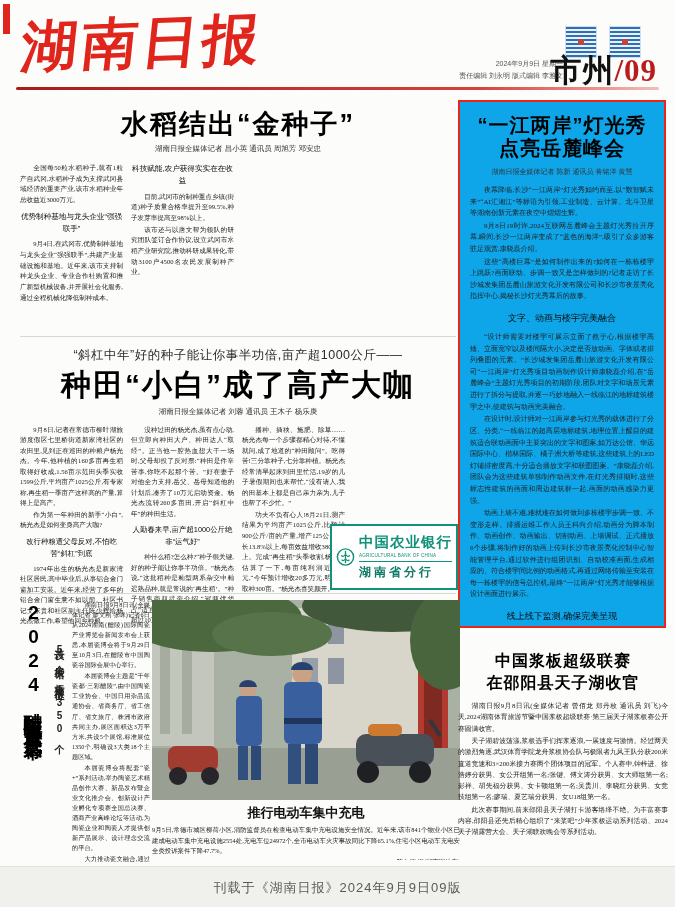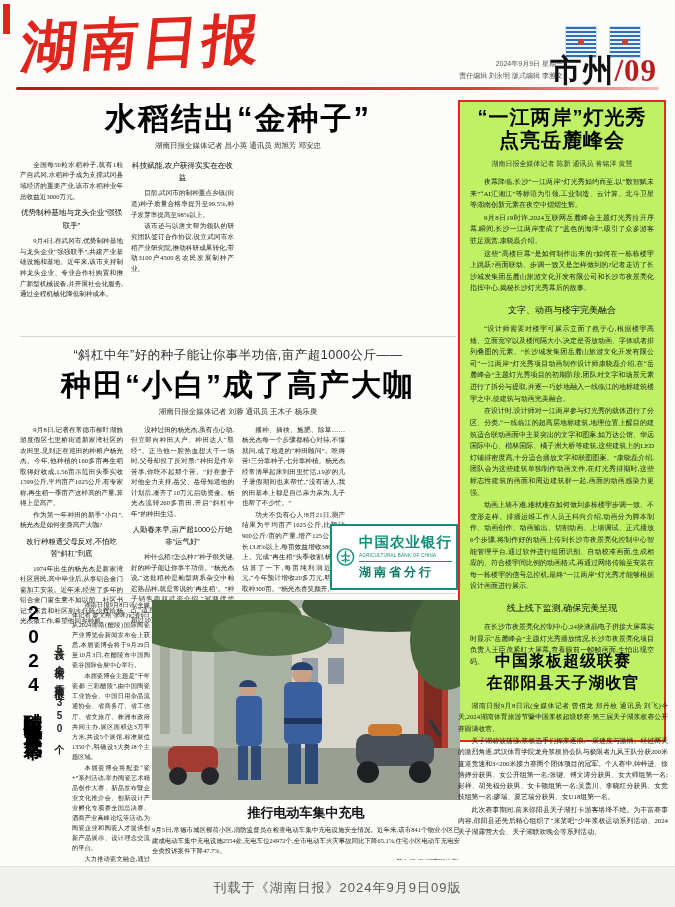--- a/index.html
+++ b/index.html
@@ -40,28 +40,28 @@
     font-weight:bold;color:#000;line-height:1.15;}
   .byline{text-align:center;font-size:7.5px;color:#333;margin-top:4px;
     font-family:"Liberation Sans",sans-serif;}
   .para{margin:0 0 1px;text-indent:2em;}
   .subhead{font-family:"Liberation Sans","DejaVu Sans",sans-serif;text-align:center;
     font-weight:normal;margin:5px 0 4px;color:#0d0d0d;}
   .bodytext{text-align:justify;color:#222;overflow:hidden;}
 
   
   .art-rice{position:absolute;left:20px;top:98px;width:436px;}
-  .art-rice .headline{font-size:31px;margin-top:3px;letter-spacing:2px;}
+  .art-rice .headline{font-size:27px;margin-top:11px;letter-spacing:2px;}
   .rice-body{margin-top:9px;height:150px;columns:4;column-gap:8px;column-fill:auto;
     font-size:6.6px;line-height:1.62;}
   .rice-body .subhead{font-size:7.6px;}
 
   
-  .red-box{position:absolute;left:458px;top:100px;width:208px;height:642px;
-    border:2px solid #e8261b;background:#bef264;box-sizing:border-box;padding:4px 10px 8px;overflow:hidden;}
+  .red-box{position:absolute;left:458px;top:100px;width:208px;height:528px;
+    border:2px solid #e8261b;background:#0ea5e9;box-sizing:border-box;padding:12px 10px 8px;overflow:hidden;}
   .red-box .headline{font-size:20px;letter-spacing:1px;}
   .red-box .byline{font-size:7px;margin:7px 0 8px;}
   .redbox-body{font-size:7px;line-height:1.66;}
   .redbox-body .subhead{font-size:9px;margin:8px 0 6px;}
 
   
   .art-farmer{position:absolute;left:20px;top:336px;width:436px;border-top:1px solid #d8d8d2;padding-top:10px;}
   .art-farmer .headline{font-size:30px;margin-top:4px;letter-spacing:2px;}
   .farmer-body{position:relative;margin-top:8px;height:214px;columns:4;column-gap:8px;
     column-fill:auto;font-size:6.6px;line-height:1.6;}

